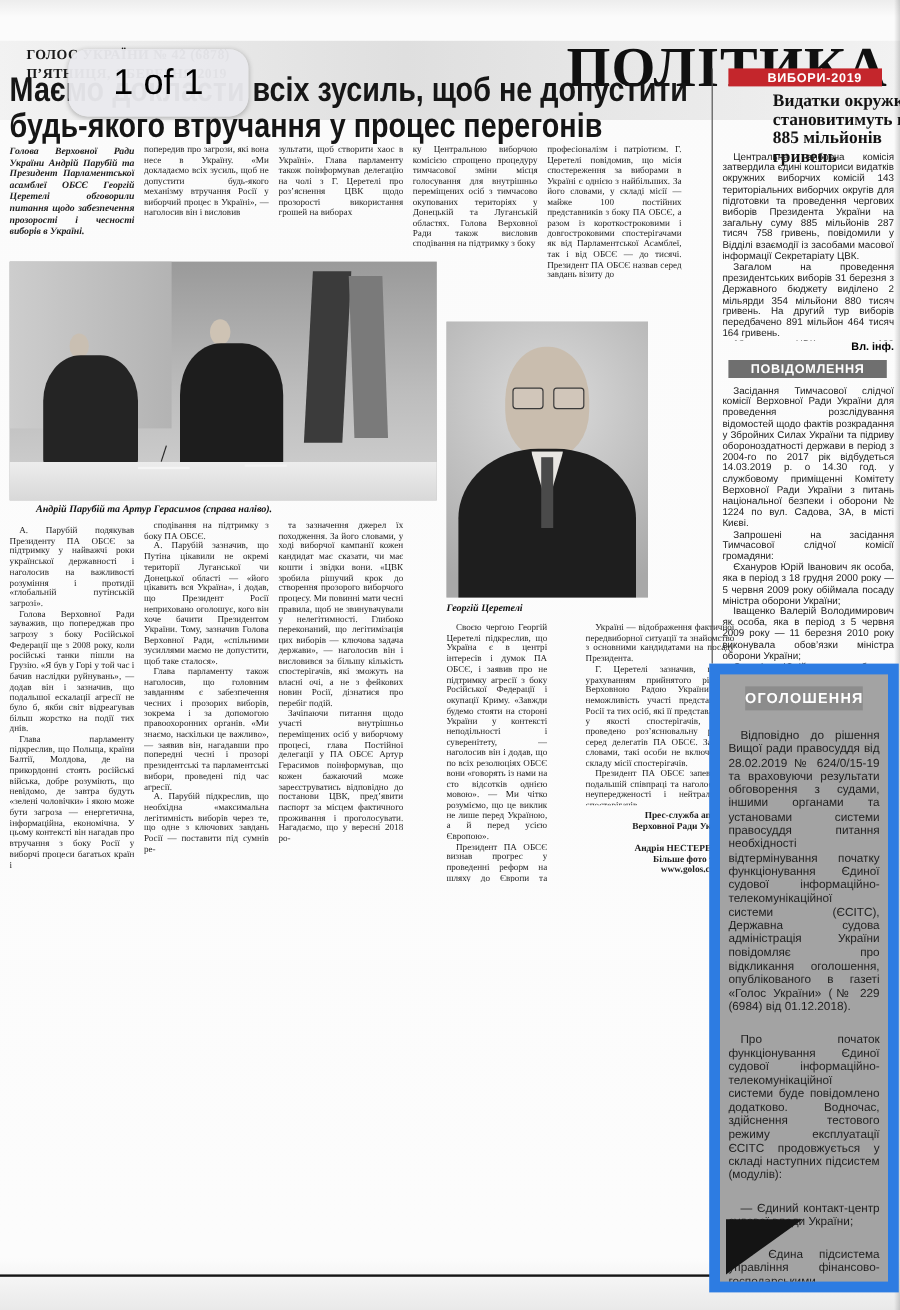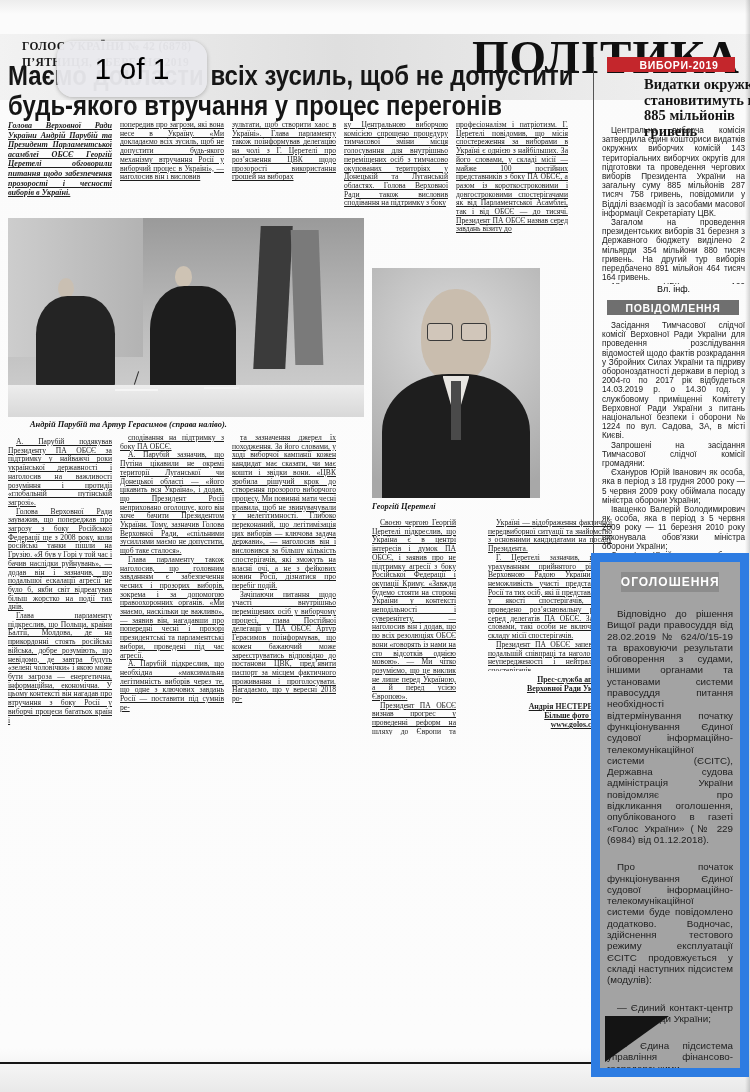--- a/index.html
+++ b/index.html
@@ -12,35 +12,35 @@
   .issue{position:absolute;left:22px;top:40px;font-weight:bold;font-size:11.5px;letter-spacing:.4px;color:#1a1a1a;}
   .pdate{position:absolute;left:22px;top:56px;font-weight:bold;font-size:11.5px;letter-spacing:.4px;color:#1a1a1a;}
   .section-title{position:absolute;right:10px;top:30px;font-size:47px;font-weight:bold;color:#101010;letter-spacing:1px;}
   .badge{position:absolute;left:57px;top:41px;width:150px;height:56px;border-radius:16px;
        background:rgba(233,233,237,.96);box-shadow:0 1px 4px rgba(0,0,0,.25);z-index:60;
        display:flex;align-items:center;justify-content:center;
        font-family:"Liberation Sans",sans-serif;font-size:30px;color:#000000;}
   .headline{position:absolute;left:8px;top:60px;width:640px;font-family:"Liberation Sans",sans-serif;
        font-weight:bold;font-size:28.5px;line-height:30px;color:#161616;
        transform:scaleX(.84);transform-origin:left top;white-space:nowrap;}
-  .col{position:absolute;font-size:7.6px;line-height:8.7px;text-align:justify;color:#1d1d1d;overflow:hidden;text-decoration:underline;}
+  .col{position:absolute;font-size:7.6px;line-height:8.7px;text-align:justify;color:#1d1d1d;overflow:hidden;}
   .col p{margin:0;text-indent:8px;}
   .lead{font-weight:bold;font-style:italic;font-size:8.1px;line-height:9.6px;}
   .photo{position:absolute;overflow:hidden;background:#b9b9b9;}
   .caption{position:absolute;font-weight:bold;font-style:italic;font-size:8.4px;color:#111;}
   .byline{font-weight:bold;font-size:7.8px;line-height:9px;text-align:right;margin-top:4px;}
   .vrule{position:absolute;width:1px;background:#555;}
   .sb-tag{position:absolute;height:15px;display:flex;align-items:center;justify-content:center;
        font-family:"Liberation Sans",sans-serif;font-weight:bold;font-size:10.5px;letter-spacing:.6px;color:#fff;}
   .sb-title{position:absolute;font-family:Liberation Serif, serif;font-weight:bold;
        font-size:14.5px;line-height:15.5px;color:#141414;margin-left:42px;}
   .sb-body{position:absolute;font-family:"Liberation Sans",sans-serif;font-size:8.2px;line-height:9.2px;
        text-align:justify;color:#222;overflow:hidden;}
   .sb-body p{margin:0;text-indent:9px;}
-  .sb-sig{position:absolute;font-family:"Liberation Sans",sans-serif;font-weight:normal;font-size:9px;text-align:center;}
+  .sb-sig{position:absolute;font-family:"Liberation Sans",sans-serif;font-weight:bold;font-size:9px;text-align:right;}
   .blue-box{position:absolute;background:#2d7ce2;z-index:40;padding:9px;box-sizing:border-box;}
   .blue-inner{position:relative;background:#a3a3a3;width:100%;height:100%;padding:6px 7px;box-sizing:border-box;overflow:hidden;}
   .blue-bar{margin:4px auto 8px auto;width:78%;background:#8c8c8c;color:#fff;text-align:center;
        font-family:"Liberation Sans",sans-serif;font-weight:bold;font-size:12px;letter-spacing:1px;padding:3px 0;}
   .blue-text{font-family:"Liberation Sans",sans-serif;font-size:9.8px;line-height:11.3px;text-align:justify;color:#1e1e1e;}
   .blue-text p{margin:16px 0 2px 0;text-indent:10px;}
   .blue-item{font-family:"Liberation Sans",sans-serif;font-size:9.8px;line-height:11.3px;color:#1e1e1e;margin:0;text-indent:10px;}
   .fold-triangle{position:absolute;left:5px;bottom:6px;width:0;height:0;
        border-top:46px solid #141414;border-right:64px solid transparent;}
   .bottom-rule{position:absolute;left:0;top:1062px;width:727px;height:2px;background:#161616;}

